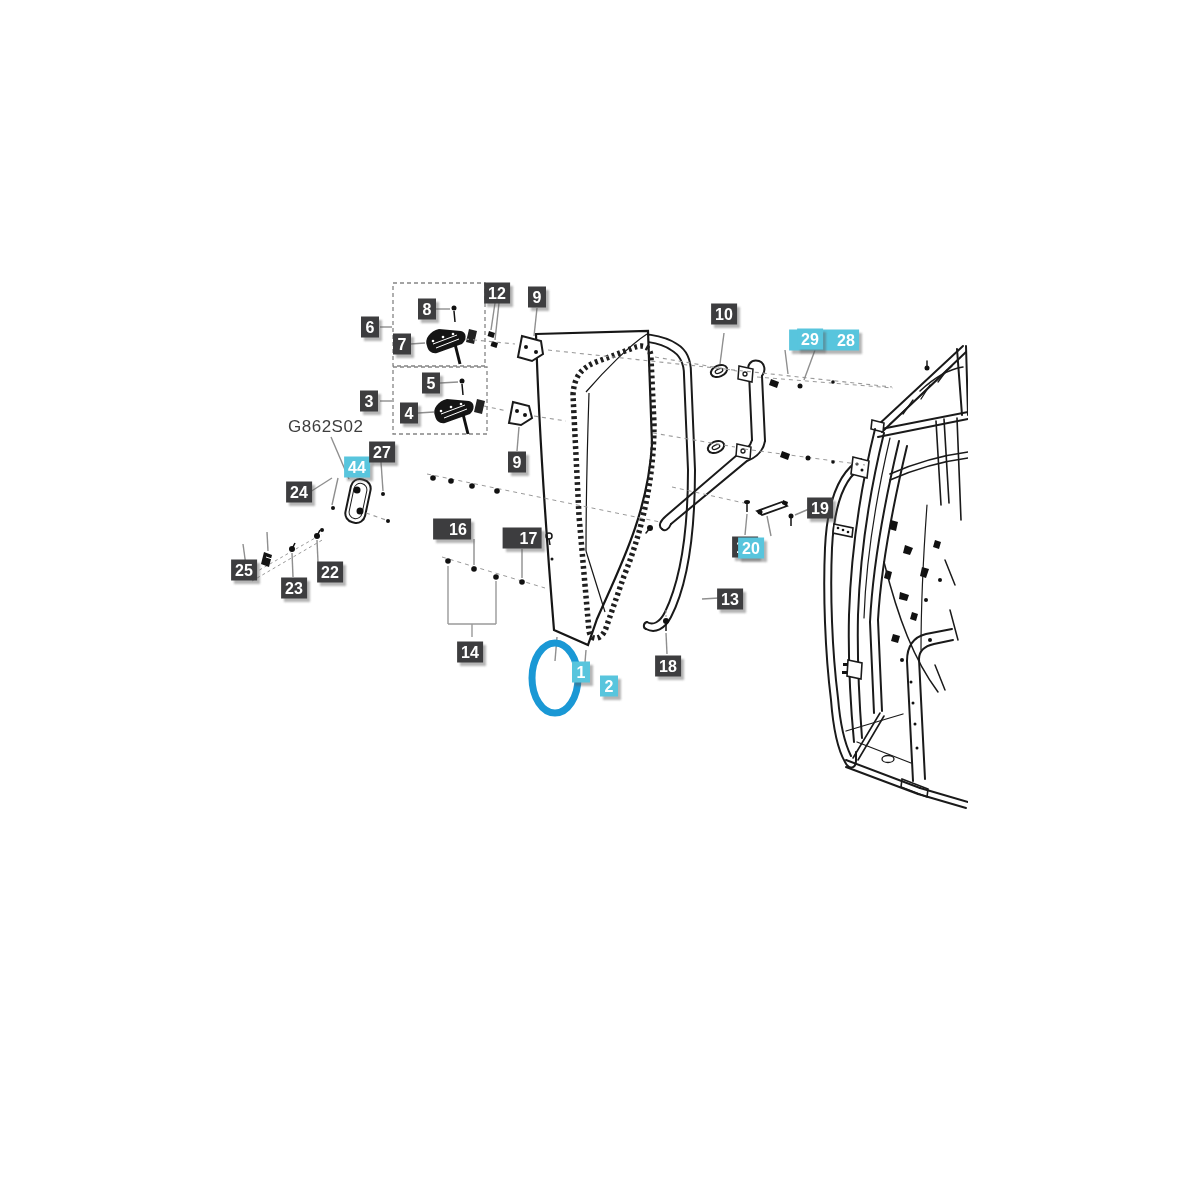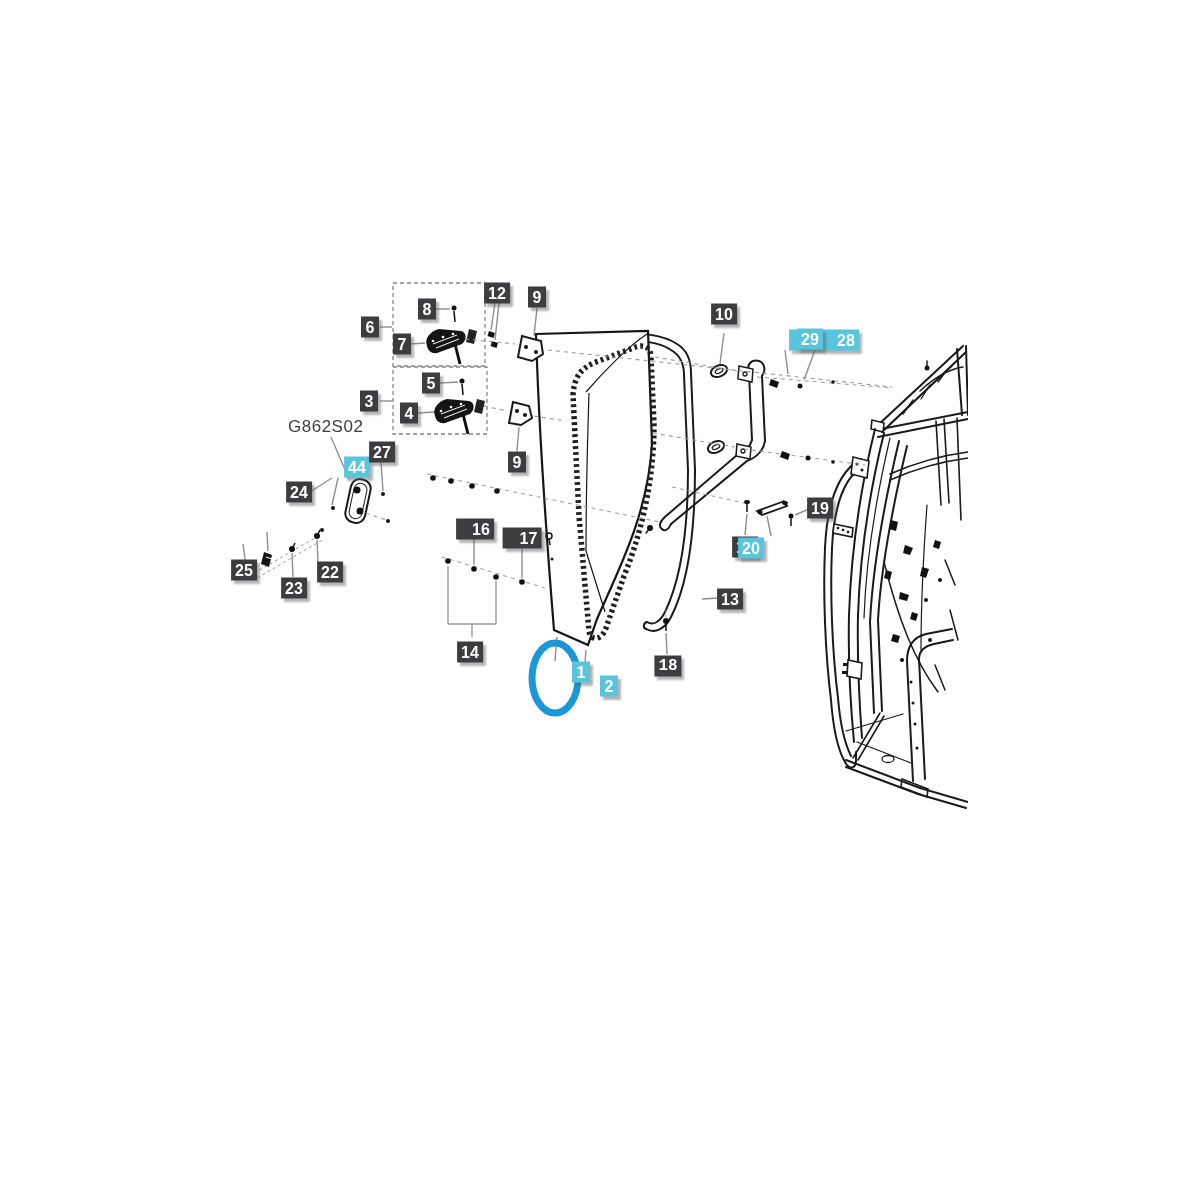--- a/index.html
+++ b/index.html
@@ -326,23 +326,23 @@
       <div class="part-label dark" style="left: 431px; top: 383px;">5</div>
       <div class="part-label dark" style="left: 370px; top: 327px;">6</div>
       <div class="part-label dark" style="left: 402px; top: 344px;">7</div>
       <div class="part-label dark" style="left: 427px; top: 309px;">8</div>
       <div class="part-label dark" style="left: 537px; top: 297px;">9</div>
       <div class="part-label dark" style="left: 517px; top: 462px;">9</div>
       <div class="part-label dark" style="left: 724px; top: 314px;">10</div>
       <div class="part-label dark" style="left: 497px; top: 293px;">12</div>
       <div class="part-label dark" style="left: 730px; top: 599px;">13</div>
       <div class="part-label dark" style="left: 470px; top: 652px;">14</div>
-      <div class="part-label dark" style="left: 475px; top: 529px; padding-left: 16px;">16</div>
+      <div class="part-label dark" style="left: 452px; top: 529px; padding-left: 16px;">16</div>
       <div class="part-label dark" style="left: 522px; top: 538px; padding-left: 17px;">17</div>
-      <div class="part-label dark" style="left: 668px; top: 666px; font-family: Liberation Mono, monospace;">18</div>
+      <div class="part-label dark" style="left: 668px; top: 666px;">18</div>
       <div class="part-label dark" style="left: 820px; top: 508px;">19</div>
       <div class="part-label dark" style="left: 745px; top: 547px;">19</div>
       <div class="part-label cyan" style="left: 726px; top: 548px;">20</div>
       <div class="part-label dark" style="left: 330px; top: 572px;">22</div>
       <div class="part-label dark" style="left: 294px; top: 588px;">23</div>
       <div class="part-label dark" style="left: 267px; top: 492px; margin-left: 32px;">24</div>
       <div class="part-label dark" style="left: 244px; top: 535px; margin-top: 35px;">25</div>
       <div class="part-label cyan" style="left: 332px; top: 467px;">44</div>
       <div class="part-label dark" style="left: 382px; top: 452px;">27</div>
       <div class="part-label cyan" style="left: 799px; top: 340px; padding-left: 48px;">28</div>

